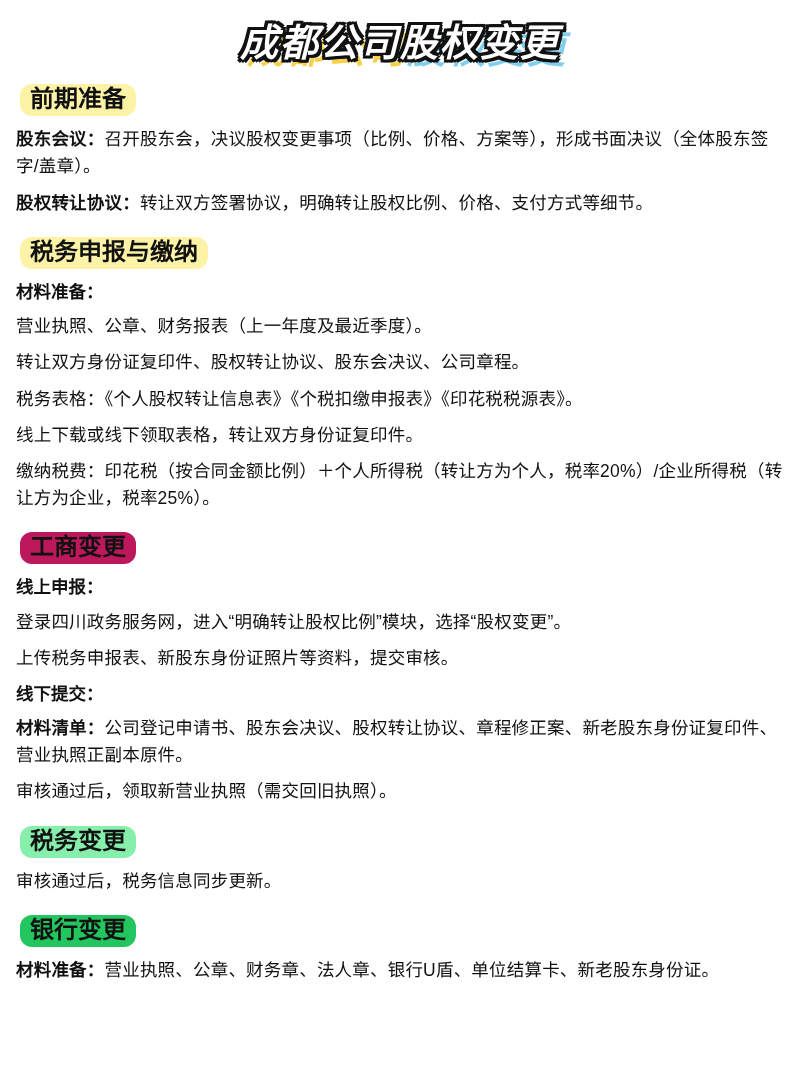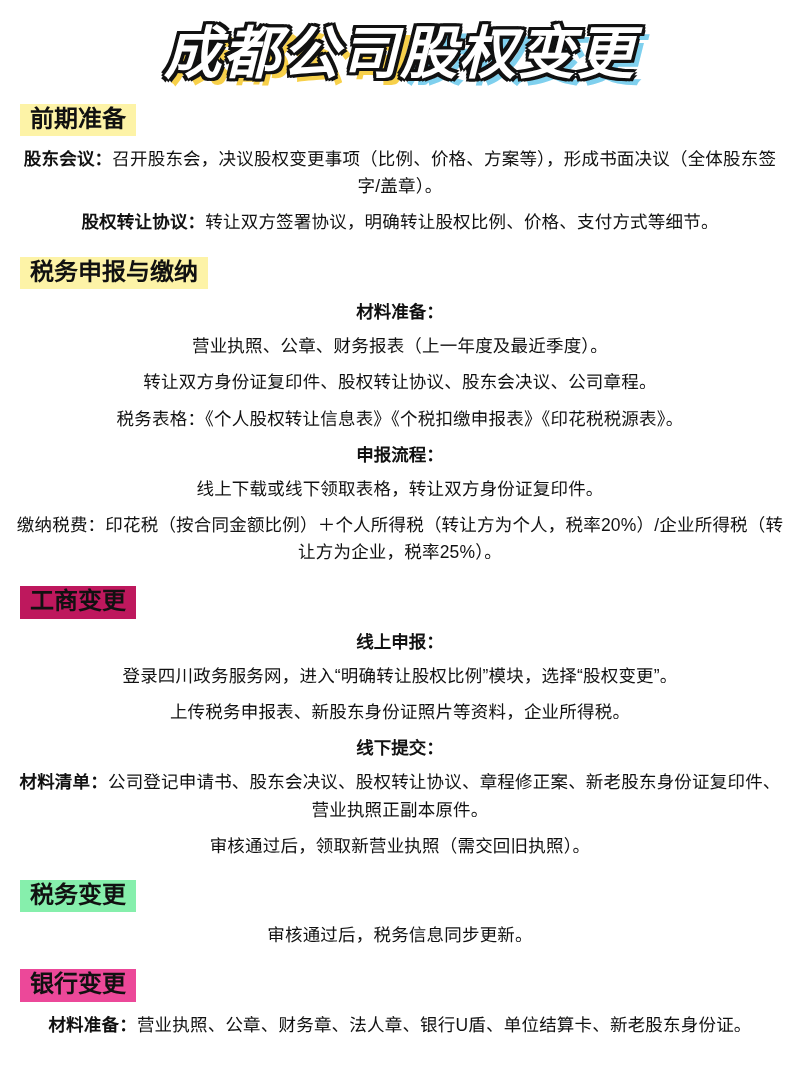--- a/index.html
+++ b/index.html
@@ -23,21 +23,21 @@
   }
 
   
   .title-wrap {
     text-align: center;
     padding: 14px 0 16px 0;
   }
   .title {
     display: inline-block;
     font-family: "DejaVu Sans", sans-serif;
-    font-size: 57px;
+    font-size: 38px;
     font-weight: bold;
     letter-spacing: 2px;
     line-height: 1.05;
     font-style: italic;
     white-space: nowrap;
   }
   .title .seg {
     display: inline-block;
   }
   .title .seg-a {
@@ -74,25 +74,24 @@
   .sec-head {
     display: inline-block;
     font-family: "DejaVu Sans", sans-serif;
     font-size: 24px;
     font-weight: bold;
     line-height: 1.1;
     padding: 2px 10px 4px 10px;
     margin: 4px 0 10px 6px;
     background: #fdf3a7;
     color: #111111;
-    border-radius: 0;
+    border-radius: 12px;
   }
   .body {
     padding: 0 2px 0 2px;
-    text-align: center;
   }
   p.line {
     margin: 0 0 9px 0;
     font-size: 17.5px;
     line-height: 1.55;
     letter-spacing: 0.2px;
     color: #111111;
   }
   p.line:last-child {
     margin-bottom: 0;
@@ -122,33 +121,32 @@
   <div id="sections-root">
       <div class="section"><div class="sec-head" style="background: rgb(253, 243, 167);">前期准备</div><div class="body">
           <p class="line"><span class="lbl">股东会议：</span><span>召开股东会，决议股权变更事项（比例、价格、方案等），形成书面决议（全体股东签字/盖章）。</span></p>
           <p class="line"><span class="lbl">股权转让协议：</span><span>转让双方签署协议，明确转让股权比例、价格、支付方式等细节。</span></p>
         </div></div>
       <div class="section"><div class="sec-head" style="background: rgb(253, 243, 167);">税务申报与缴纳</div><div class="body">
           <p class="sub"><span class="lbl">材料准备：</span></p>
           <p class="line"><span>营业执照、公章、财务报表（上一年度及最近季度）。</span></p>
           <p class="line"><span>转让双方身份证复印件、股权转让协议、股东会决议、公司章程。</span></p>
           <p class="line"><span>税务表格：《个人股权转让信息表》《个税扣缴申报表》《印花税税源表》。</span></p>
-          <p class="sub"><span class="lbl">申报流程：</span></p>
           <p class="line"><span>线上下载或线下领取表格，转让双方身份证复印件。</span></p>
           <p class="line"><span>缴纳税费：印花税（按合同金额比例）＋个人所得税（转让方为个人，税率20%）/企业所得税（转让方为企业，税率25%）。</span></p>
         </div></div>
       <div class="section"><div class="sec-head" style="background: #be185d;">工商变更</div><div class="body">
           <p class="sub"><span class="lbl">线上申报：</span></p>
           <p class="line"><span>登录四川政务服务网，进入“明确转让股权比例”模块，选择“股权变更”。</span></p>
-          <p class="line"><span>上传税务申报表、新股东身份证照片等资料，企业所得税。</span></p>
+          <p class="line"><span>上传税务申报表、新股东身份证照片等资料，提交审核。</span></p>
           <p class="sub"><span class="lbl">线下提交：</span></p>
           <p class="line"><span class="lbl">材料清单：</span><span>公司登记申请书、股东会决议、股权转让协议、章程修正案、新老股东身份证复印件、营业执照正副本原件。</span></p>
           <p class="line"><span>审核通过后，领取新营业执照（需交回旧执照）。</span></p>
         </div></div>
       <div class="section"><div class="sec-head" style="background: #86efac;">税务变更</div><div class="body">
           <p class="line"><span>审核通过后，税务信息同步更新。</span></p>
         </div></div>
-      <div class="section"><div class="sec-head" style="background: #ec4899;">银行变更</div><div class="body">
+      <div class="section"><div class="sec-head" style="background: #22c55e;">银行变更</div><div class="body">
           <p class="line"><span class="lbl">材料准备：</span><span>营业执照、公章、财务章、法人章、银行U盾、单位结算卡、新老股东身份证。</span></p>
         </div></div>
     </div>
 
 </div>
 
 </body></html>

